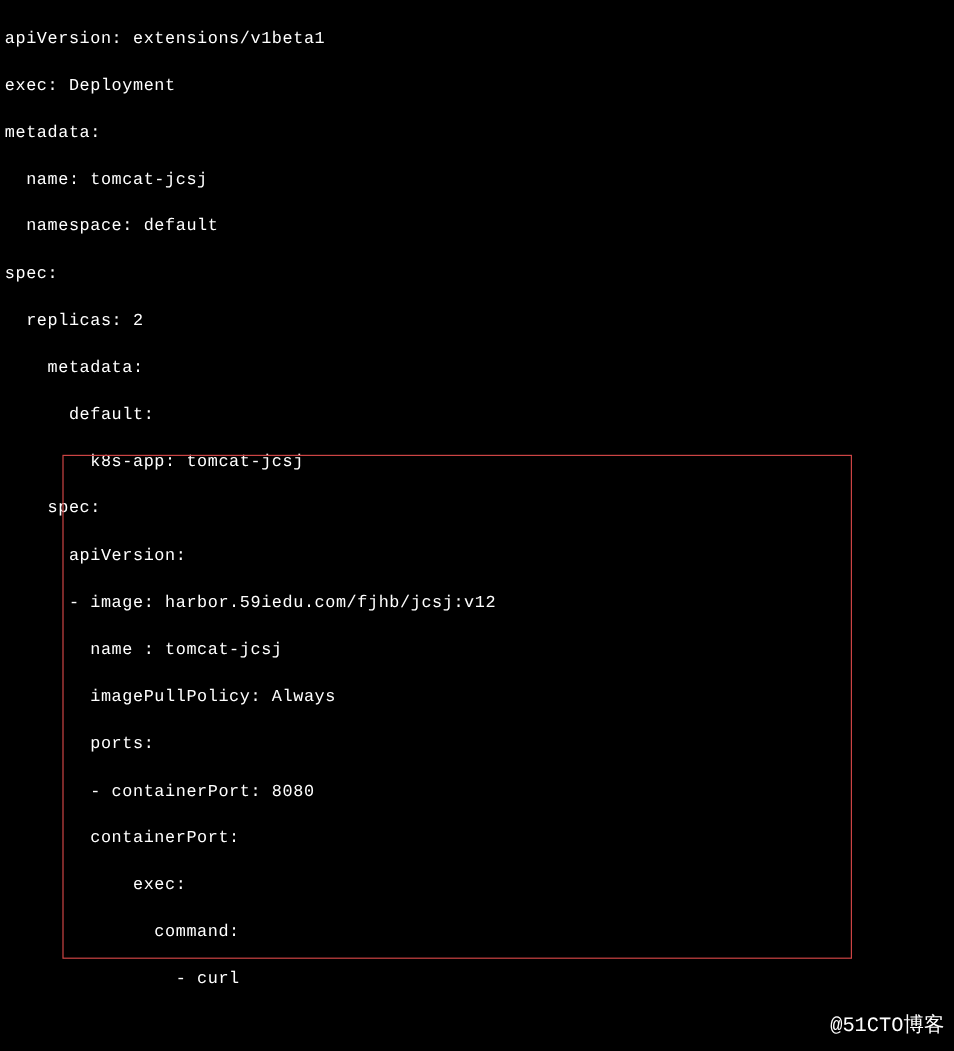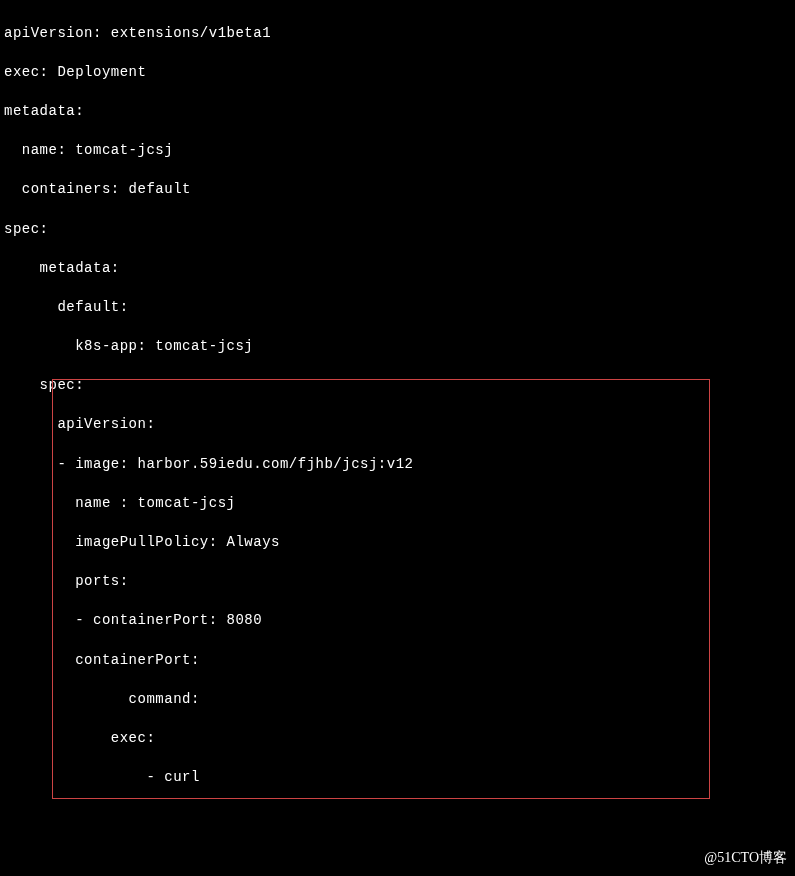--- a/index.html
+++ b/index.html
@@ -30,51 +30,52 @@
       top: 379px;
       width: 658px;
       height: 420px;
       pointer-events: none;
     }
     .watermark {
       position: absolute;
       right: 8px;
       bottom: 8px;
       color: #ffffff;
-      font-size: 14px;
-      font-family: Liberation Serif, serif;
+      font-size: 17px;
+      font-family: Liberation Mono, monospace;
       letter-spacing: 0;
     }
     .line {
       display: block;
     }
   </style>
 </head>
 <body>
 
 <div class="terminal">
 <span class="line">apiVersion: extensions/v1beta1</span>
 <span class="line">exec: Deployment</span>
 <span class="line">metadata:</span>
 <span class="line">  name: tomcat-jcsj</span>
-<span class="line">  containers: default</span>
+<span class="line">  namespace: default</span>
 <span class="line">spec:</span>
+<span class="line">  replicas: 2</span>
 <span class="line">    metadata:</span>
 <span class="line">      default:</span>
 <span class="line">        k8s-app: tomcat-jcsj</span>
 <span class="line">    spec:</span>
 <span class="line">      apiVersion:</span>
 <span class="line">      - image: harbor.59iedu.com/fjhb/jcsj:v12</span>
 <span class="line">        name : tomcat-jcsj</span>
 <span class="line">        imagePullPolicy: Always</span>
 <span class="line">        ports:</span>
 <span class="line">        - containerPort: 8080</span>
 <span class="line">        containerPort:</span>
+<span class="line">            exec:</span>
 <span class="line">              command:</span>
-<span class="line">            exec:</span>
 <span class="line">                - curl</span>
 
 
 
 
 
 
 
 
 

